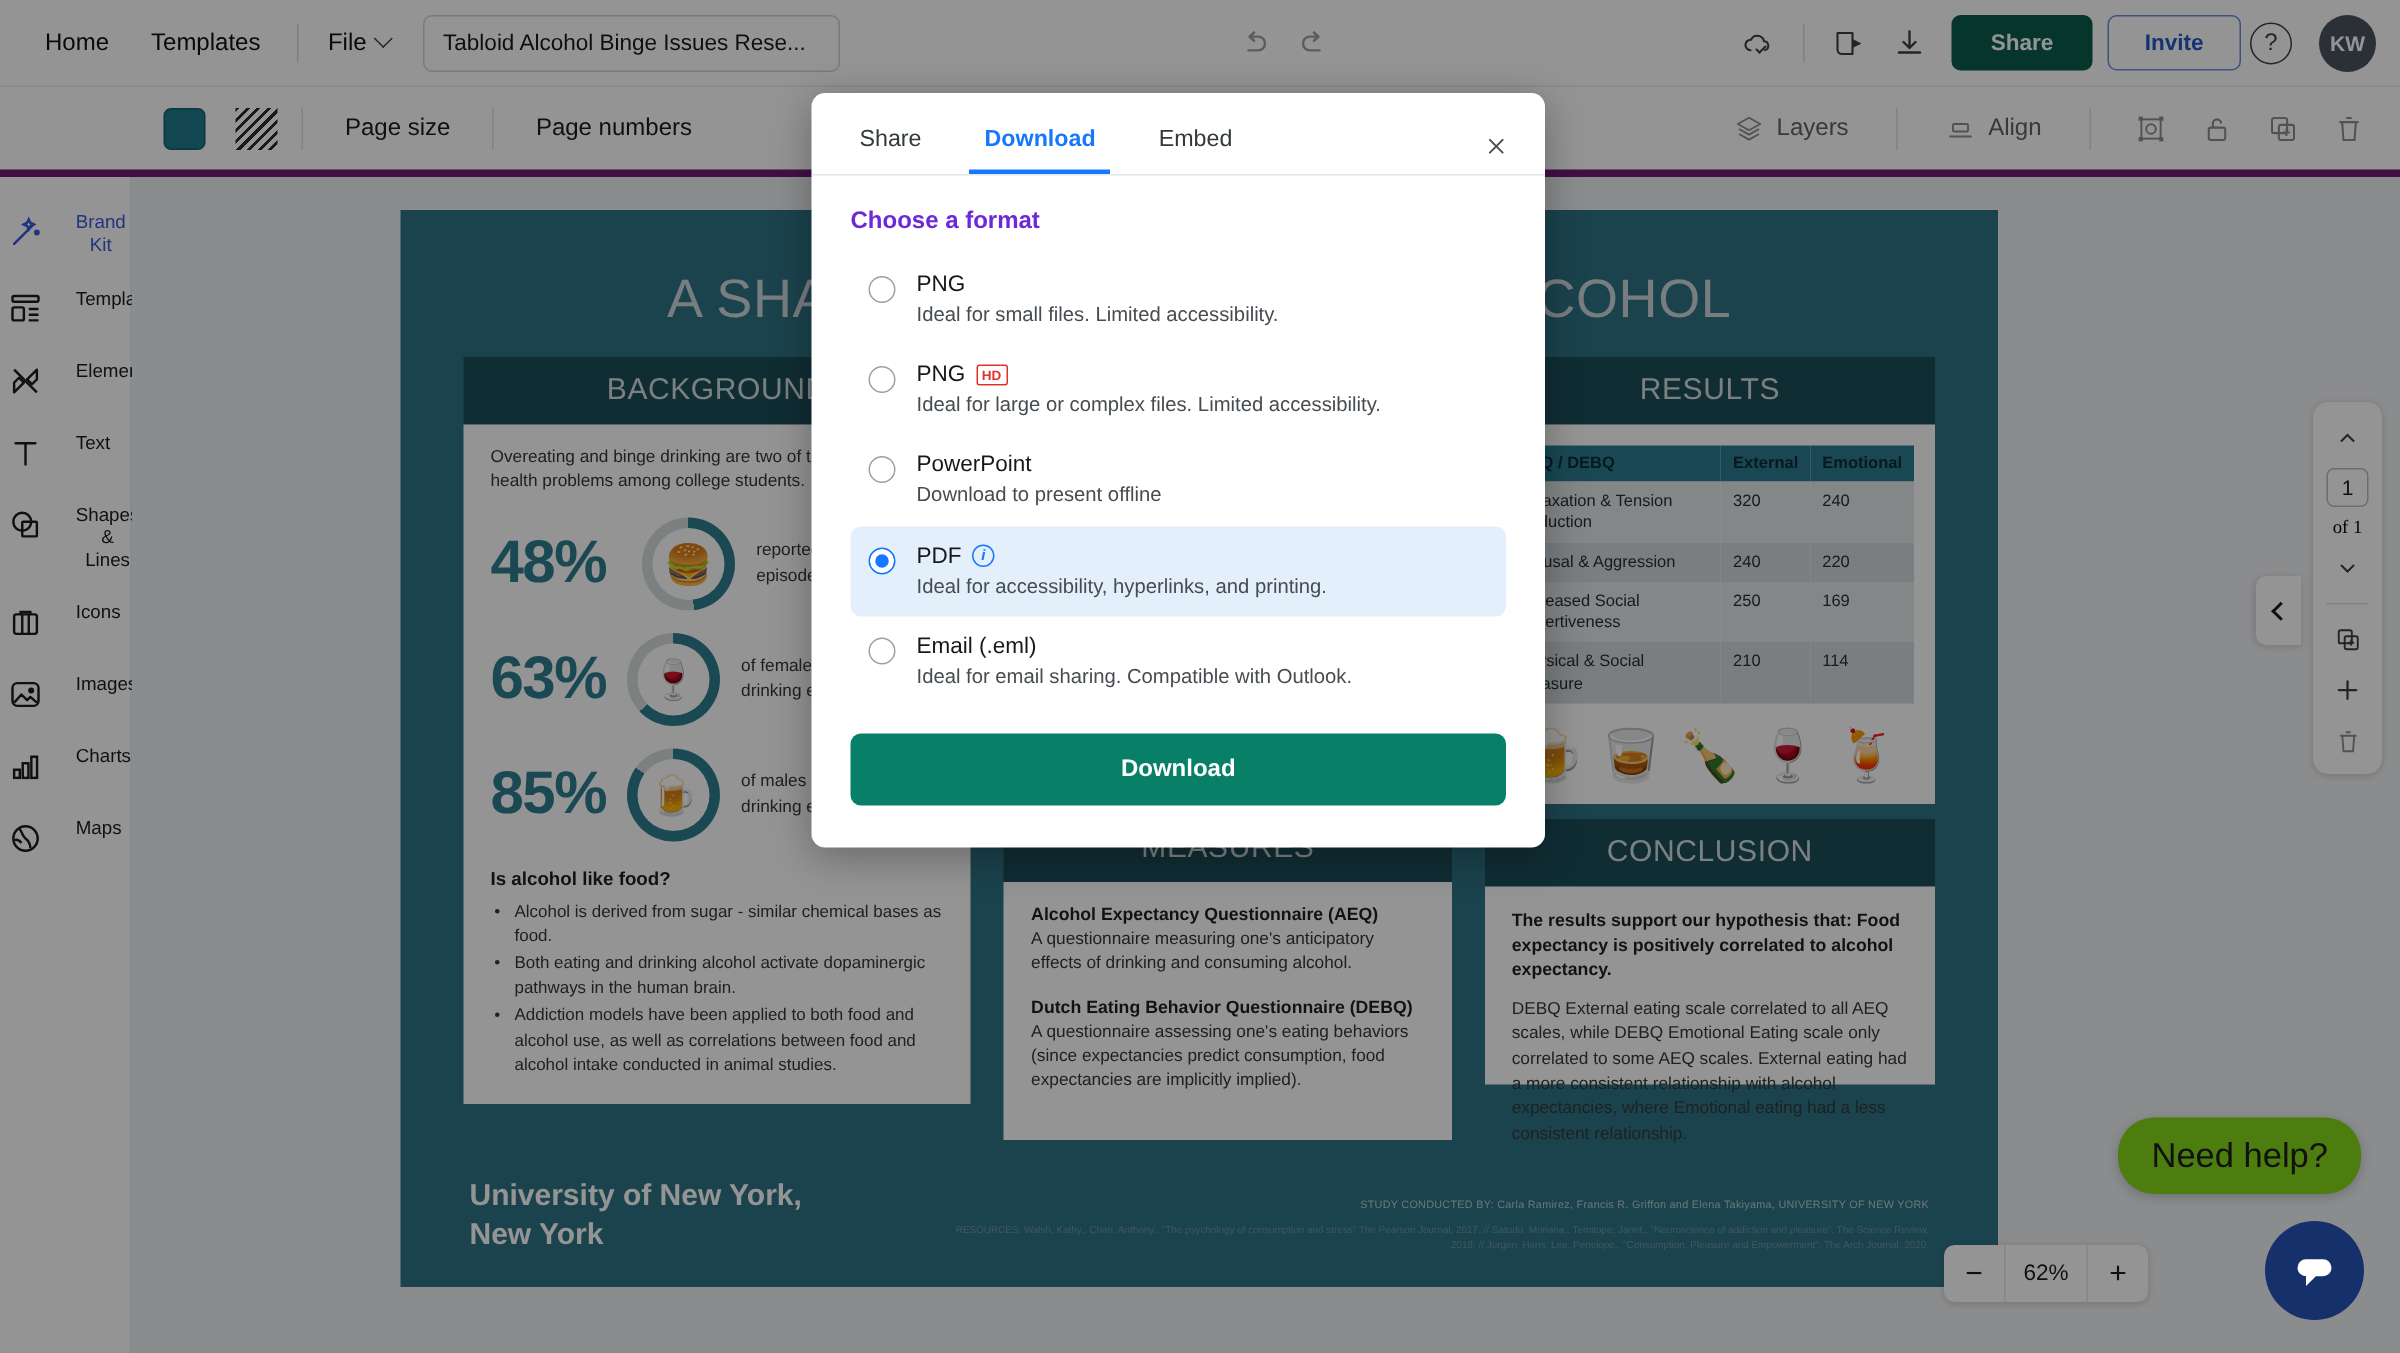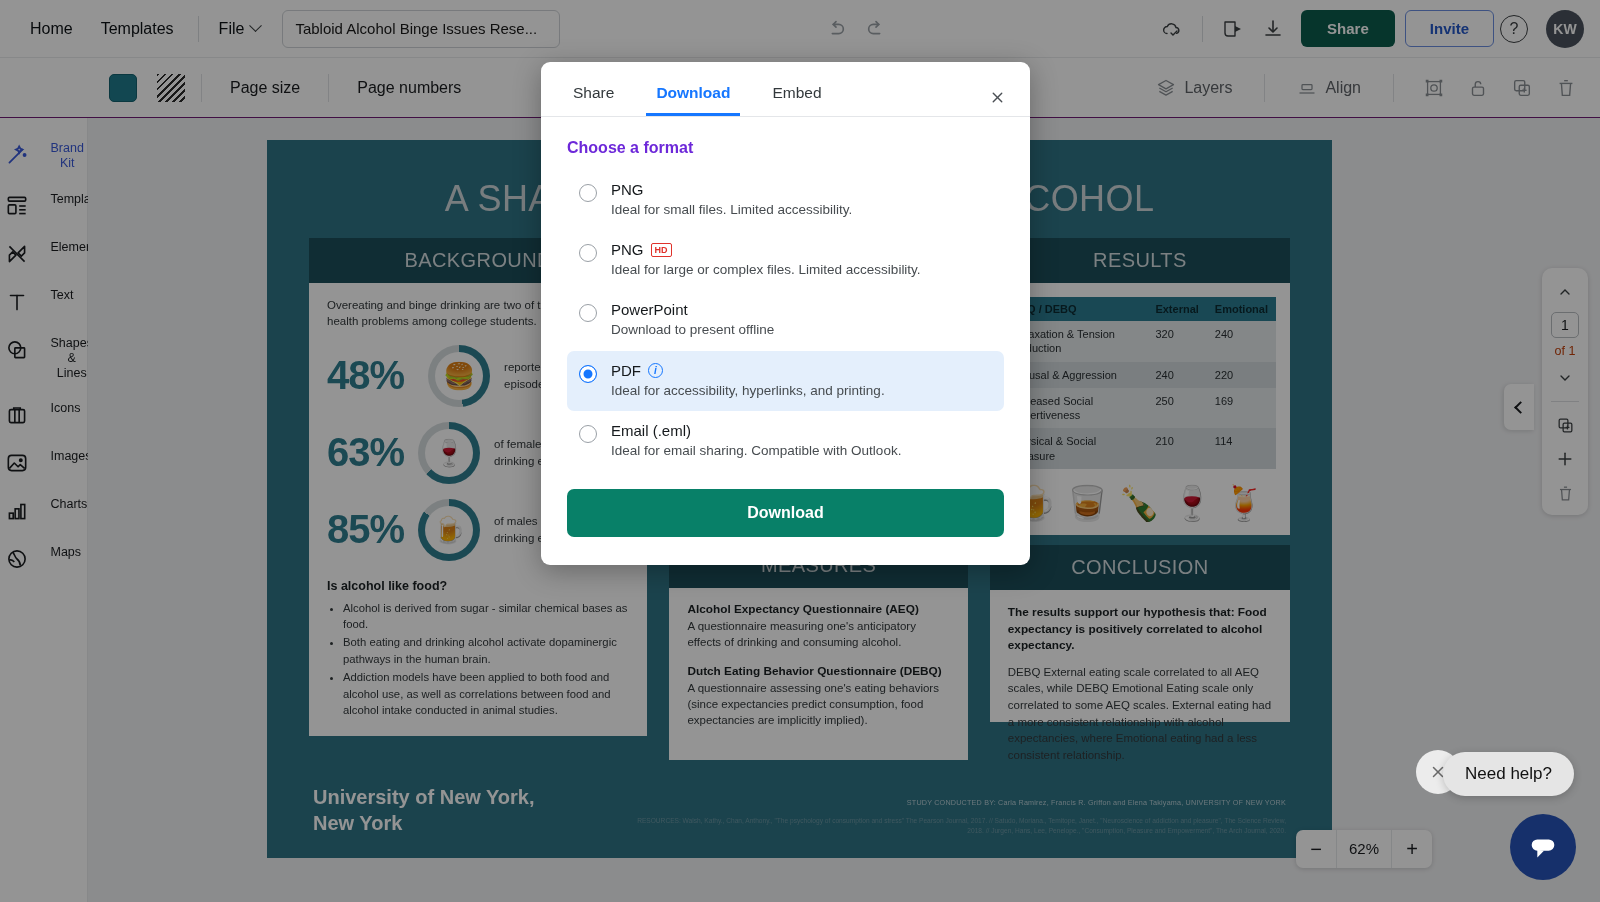--- a/index.html
+++ b/index.html
@@ -45,21 +45,21 @@
   }
   .help-circle { width: 28px; height: 28px; border: 1.8px solid #3c4043; border-radius: 50%;
                  display: flex; align-items: center; justify-content: center; font-size: 16px; color: #3c4043; }
   .avatar { width: 38px; height: 38px; border-radius: 50%; background: #4a525e; color: #fff;
             display: flex; align-items: center; justify-content: center; font-size: 14px; font-weight: 700;
             margin-left: 12px; cursor: pointer; }
 
   
   .toolbar2 {
     position: absolute; top: 58px; left: 0; width: 1600px; height: 60px;
-    background: #fff; border-bottom: 1px solid #701a75; display: flex; align-items: center; padding: 0 14px;
+    background: #fff; border-bottom: 5px solid #701a75; display: flex; align-items: center; padding: 0 14px;
   }
   .swatch { width: 28px; height: 28px; background: #1f7b8c; border-radius: 5px; border: 1px solid #14616f; cursor: pointer; margin-left: 95px; }
   .hatch { width: 28px; height: 28px; margin-left: 20px; cursor: pointer;
            background: repeating-linear-gradient(135deg, #2b2b2b 0 2px, transparent 2px 5px); }
   .t2-sep { width: 1px; height: 28px; background: #e0e2e5; margin: 0 16px; }
   .t2-label { font-size: 16px; color: #1a1d20; padding: 8px 12px; cursor: pointer; }
   .t2-right { margin-left: auto; display: flex; align-items: center; gap: 4px; }
   .t2-gitem { display: flex; align-items: center; gap: 8px; font-size: 16px; color: #5f6368; padding: 8px 12px; cursor: pointer; }
 
   
@@ -123,21 +123,21 @@
 
   
   .pagepanel {
     position: absolute; right: 12px; top: 150px; width: 46px;
     background: #fff; border-radius: 10px; box-shadow: 0 1px 5px rgba(0,0,0,.16);
     display: flex; flex-direction: column; align-items: center; padding: 10px 0 8px; gap: 6px;
   }
   .pp-btn { width: 32px; height: 28px; display: flex; align-items: center; justify-content: center; cursor: pointer; color: #3c4043; }
   .pp-num { width: 28px; height: 26px; border: 1px solid #b9bdc1; border-radius: 5px;
             display: flex; align-items: center; justify-content: center; font-size: 14px; color: #1a1d20; }
-  .pp-of { font-size: 12.5px; color: #c2410c; }
+  .pp-of { font-size: 12.5px; color: #000000; font-family: Liberation Serif, serif; }
   .pp-div { width: 28px; height: 1px; background: #dcdfe2; margin: 3px 0; }
   .collapse-tab {
     position: absolute; right: 66px; top: 266px; width: 30px; height: 46px; background: #fff;
     border-radius: 7px 0 0 7px; box-shadow: -1px 1px 5px rgba(0,0,0,.14);
     display: flex; align-items: center; justify-content: center; cursor: pointer;
   }
   .lchev { width: 9px; height: 9px; border-left: 2px solid #1a1d20; border-bottom: 2px solid #1a1d20;
            transform: rotate(45deg); margin-left: 3px; }
 
   
@@ -147,22 +147,22 @@
   }
   .zbtn { width: 40px; height: 38px; display: flex; align-items: center; justify-content: center;
           font-size: 20px; color: #1a1d20; cursor: pointer; }
   .zval { min-width: 56px; text-align: center; font-size: 15px; color: #1a1d20;
           border-left: 1px solid #e6e8ea; border-right: 1px solid #e6e8ea; line-height: 38px; }
 
   
   .help-x { position: absolute; right: 140px; bottom: 108px; width: 44px; height: 44px; border-radius: 50%;
             background: #ececec; display: flex; align-items: center; justify-content: center; cursor: pointer;
             font-size: 19px; color: #6a6a6a; z-index: 80; }
-  .help-bubble { position: absolute; right: 26px; bottom: 106px; background: #e5e5e5; border-radius: 24px;
-                 padding: 12px 22px; font-size: 17px; color: #111; box-shadow: 0 2px 8px rgba(0,0,0,.2);
+  .help-bubble { position: absolute; right: 26px; bottom: 106px; background: #4d7c0f; border-radius: 24px;
+                 padding: 12px 22px; font-size: 23px; color: #111; box-shadow: 0 2px 8px rgba(0,0,0,.2);
                  cursor: pointer; z-index: 80; }
   .chat-fab { position: absolute; right: 24px; bottom: 22px; width: 66px; height: 66px; border-radius: 50%;
               background: #16306b; display: flex; align-items: center; justify-content: center; cursor: pointer; z-index: 80; }
 
   
   .modal {
     position: absolute; left: 541px; top: 62px; width: 489px;
     background: #fff; border-radius: 9px; box-shadow: 0 6px 28px rgba(0,0,0,.3); z-index: 100;
     overflow: hidden;
   }

